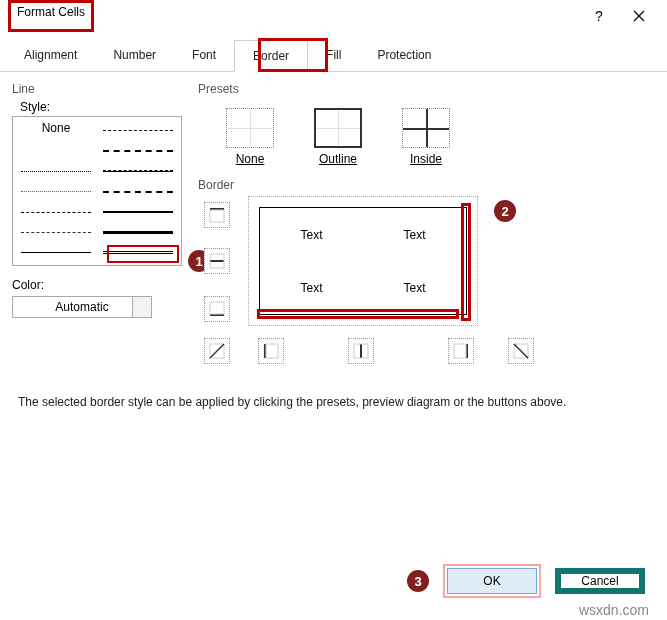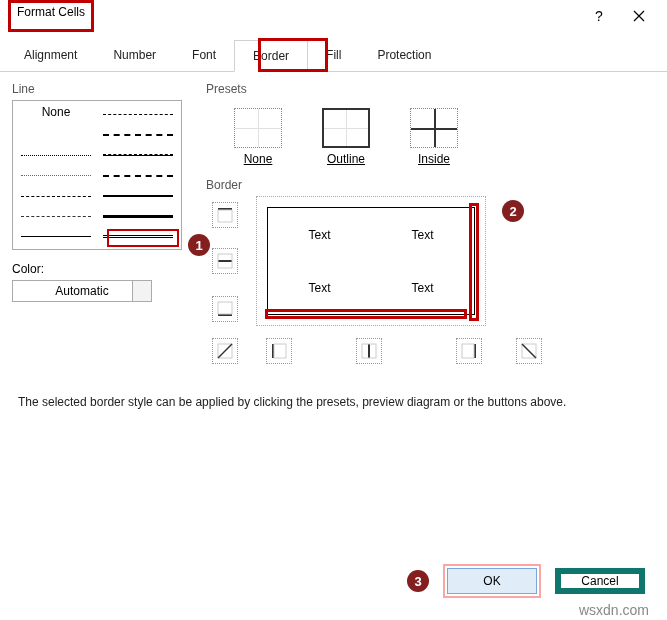--- a/index.html
+++ b/index.html
@@ -4,21 +4,21 @@
   <style>
     * { box-sizing: border-box; font-family: "Segoe UI", Tahoma, sans-serif; font-size: 12px; }
     body { margin: 0; background: #fff; width: 667px; height: 620px; position: relative; overflow: hidden; }
     .titlebar { display: flex; height: 32px; padding: 0 8px; }
     .title-box { border: 3px solid #c00000; padding: 2px 6px; margin-right: auto; }
     .win-btn { width: 40px; height: 32px; display: flex; align-items: center; justify-content: center; font-size: 14px; }
     .tabs { display: flex; border-bottom: 1px solid #d0d0d0; padding: 0 6px; margin-top: 8px; position: relative; }
     .tab { padding: 8px 18px; cursor: pointer; color: #222; }
     .tab.active { border: 1px solid #d0d0d0; border-bottom: 1px solid #fff; margin-bottom: -1px; background: #fff; }
     .tab-hl { position: absolute; border: 3px solid #c00000; top: -2px; height: 34px; }
-    .content { padding: 10px 12px 0 12px; display: flex; gap: 24px; }
+    .content { padding: 10px 12px 0 12px; display: flex; gap: 16px; }
     .col-left { width: 170px; }
     .col-right { flex: 1; }
     .group-label { color: #555; margin-bottom: 4px; }
     .style-box { border: 1px solid #aaa; background: #fff; height: 150px; position: relative; display: grid; grid-template-columns: 1fr 1fr; grid-template-rows: 22px repeat(6, 1fr); padding: 2px; }
     .style-none { grid-column: 1; grid-row: 1; text-align: center; padding-top: 2px; }
     .ls { border-top-width: 0; height: 0; margin: auto 6px; }
     .sel-style { border: 2px solid #c00000; position: absolute; right: 2px; bottom: 2px; width: 72px; height: 18px; }
     .badge { width: 22px; height: 22px; border-radius: 50%; background: #831f1f; color: #fff; display: flex; align-items: center; justify-content: center; font-size: 13px; font-weight: bold; position: absolute; }
     .color-row { margin-top: 12px; }
     .color-dd { margin-top: 4px; width: 140px; height: 22px; border: 1px solid #aaa; display: flex; align-items: center; justify-content: center; position: relative; background: #fff; }
@@ -70,20 +70,21 @@
   <div class="tab active">Border</div>
   <div class="tab">Fill</div>
   <div class="tab">Protection</div>
   <div class="tab-hl" style="left:258px; width:70px;"></div>
 </div>
 
 <div class="content">
 
   <div class="col-left">
     <div class="group-label">Line</div>
+    <div style="margin:2px 0 2px 8px;">Style:</div>
     <div style="position:relative;">
       <div class="style-box">
         <div class="style-none">None</div>
         <div class="ls" style="grid-column:2;grid-row:1;border-top:1px dashed #000;"></div>
         <div class="ls" style="grid-column:1;grid-row:2;"></div>
         <div class="ls" style="grid-column:2;grid-row:2;border-top:2px dashed #000;"></div>
         <div class="ls" style="grid-column:1;grid-row:3;border-top:1px dotted #000;"></div>
         <div class="ls" style="grid-column:2;grid-row:3;border-top:1px dashed #000;border-bottom:1px solid #000;height:2px;"></div>
         <div class="ls" style="grid-column:1;grid-row:4;border-top:1px dotted #666;"></div>
         <div class="ls" style="grid-column:2;grid-row:4;border-top:2px dashed #000;"></div>

